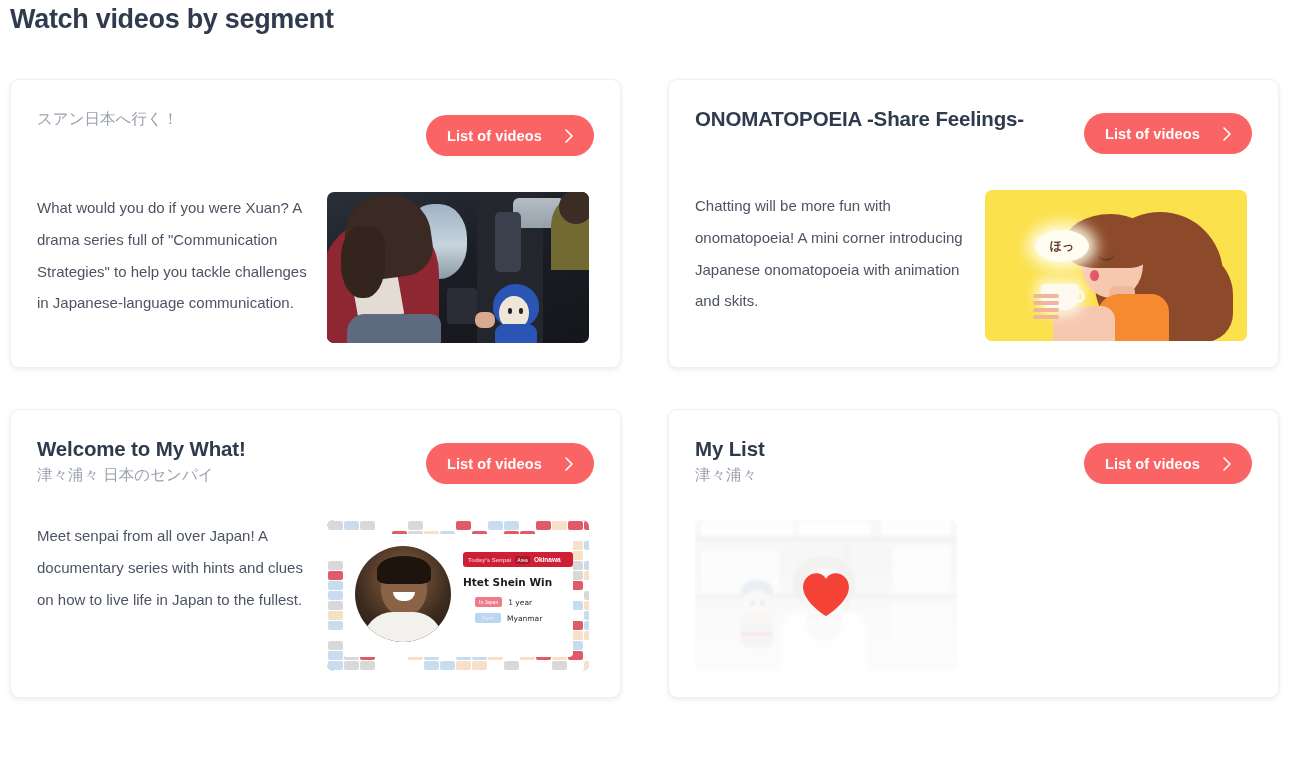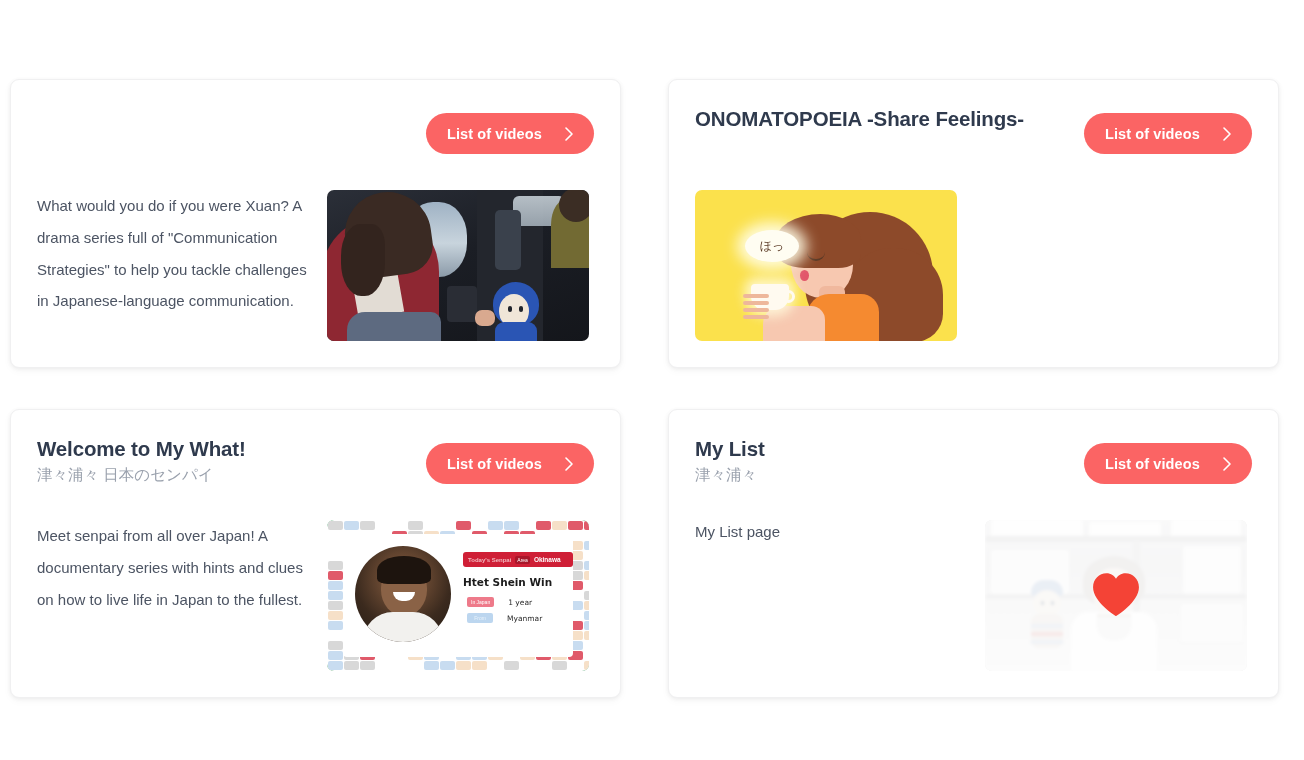--- a/index.html
+++ b/index.html
@@ -256,21 +256,21 @@
   .t2 .fingers i {
     display:block; height:4px; margin-bottom:3px; background:#eeb79b; border-radius:2px;
   }
   .t2 .bubble {
     position:absolute; left:50px; top:40px; width:54px; height:32px;
     background:#fffdf2; border-radius:50%;
     box-shadow:0 0 14px 8px rgba(255,253,230,.9);
     display:flex; align-items:center; justify-content:center;
   }
   .t2 .bubble span {
-    font-size:12px; color:#5b3a26; font-weight:normal;
+    font-size:12px; color:#5b3a26; font-weight:bold;
     font-family:"DejaVu Sans", sans-serif;
   }
 
   
   .t3 { background:#15803d; }
   .t3 .mosaic {
     position:absolute; inset:0;
     background-color:#ffffff;
   }
   .t3 .mosaic i {
@@ -308,21 +308,21 @@
     display:flex; align-items:center; padding:0 5px; gap:4px;
   }
   .t3 .badge-row .lbl { font-size:6px; color:#f2b7be; font-weight:bold; }
   .t3 .badge-row .area { font-size:5px; color:#fff; background:#a8162a; border-radius:2px; padding:1px 2px; }
   .t3 .badge-row .val { font-size:6.5px; color:#fff; font-weight:bold; }
   .t3 .name {
     position:absolute; left:120px; top:42px;
     font-size:10.5px; font-weight:bold; color:#1c1c1c;
     font-family:"DejaVu Sans", sans-serif;
   }
-  .t3 .meta { position:absolute; left:124px; display:flex; align-items:center; gap:14px; }
+  .t3 .meta { position:absolute; left:132px; display:flex; align-items:center; gap:6px; }
   .t3 .meta.m1 { top:63px; }
   .t3 .meta.m2 { top:79px; }
   .t3 .meta .chip {
     font-size:5px; color:#fff; border-radius:2px; padding:2px 4px; min-width:26px; text-align:center;
   }
   .t3 .meta.m1 .chip { background:#ee7a8a; }
   .t3 .meta.m2 .chip { background:#bcd6ef; color:#e8f2fb; }
   .t3 .meta .txt { font-size:7.5px; color:#2b2b2b; font-family:"DejaVu Sans", sans-serif; }
 
   
@@ -399,25 +399,27 @@
     width:54px; height:54px;
   }
 
   .blur-soft { filter: blur(1.4px); }
 </style>
 </head>
 <body>
 
 <div class="page">
 
+  <h1 class="page-title">Watch videos by segment</h1>
 
   <div class="cards-grid">
 
     <div class="card">
       <div class="card-head">
+        <div class="card-subtitle">スアン日本へ行く！</div>
         <button class="btn-list">
           <span class="btn-label">List of videos</span>
           <span class="chev">
             <svg width="10" height="14" viewBox="0 0 10 14">
                 <path d="M2 1 L8 7 L2 13" fill="none" stroke="#ffffff" stroke-width="1.6" stroke-linecap="round" stroke-linejoin="round"></path>
               </svg>
           </span>
         </button>
       </div>
       <div class="card-body">
@@ -454,20 +456,21 @@
         <button class="btn-list">
           <span class="btn-label">List of videos</span>
           <span class="chev">
             <svg width="10" height="14" viewBox="0 0 10 14">
                 <path d="M2 1 L8 7 L2 13" fill="none" stroke="#ffffff" stroke-width="1.6" stroke-linecap="round" stroke-linejoin="round"></path>
               </svg>
           </span>
         </button>
       </div>
       <div class="card-body">
+        <div class="card-desc">Chatting will be more fun with onomatopoeia! A mini corner introducing Japanese onomatopoeia with animation and skits.</div>
         <div class="thumb-wrap">
           <div class="thumb t2">
             <div class="hair-back"></div>
             <div class="hair-back2"></div>
             <div class="face"></div>
             <div class="nose"></div>
             <div class="hair-front"></div>
             <div class="eye"></div>
             <div class="mouth"></div>
             <div class="neck"></div>
@@ -667,21 +670,20 @@
         <button class="btn-list">
           <span class="btn-label">List of videos</span>
           <span class="chev">
             <svg width="10" height="14" viewBox="0 0 10 14">
                 <path d="M2 1 L8 7 L2 13" fill="none" stroke="#ffffff" stroke-width="1.6" stroke-linecap="round" stroke-linejoin="round"></path>
               </svg>
           </span>
         </button>
       </div>
       <div class="card-body">
-        <div class="card-desc short">My List page</div>
         <div class="thumb-wrap">
           <div class="thumb t4">
             <div class="bg blur-soft">
               <div class="towel tw1"></div>
               <div class="towel tw2"></div>
               <div class="towel tw3"></div>
               <div class="shelf s1"></div>
               <div class="towel tw5"></div>
               <div class="towel tw4"></div>
               <div class="shelf s2"></div>

